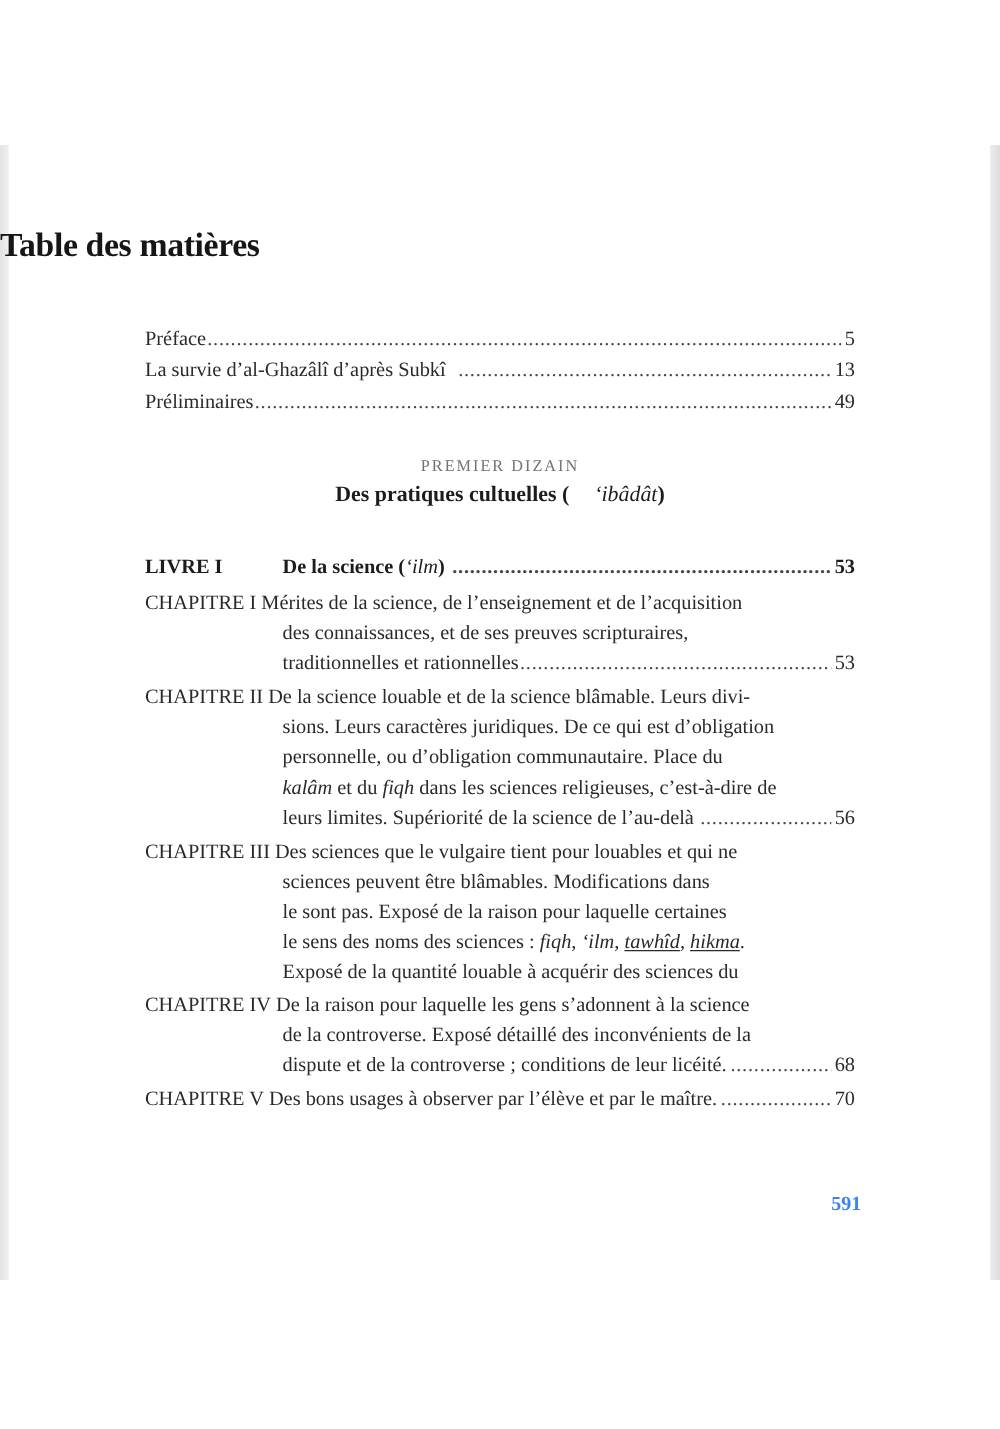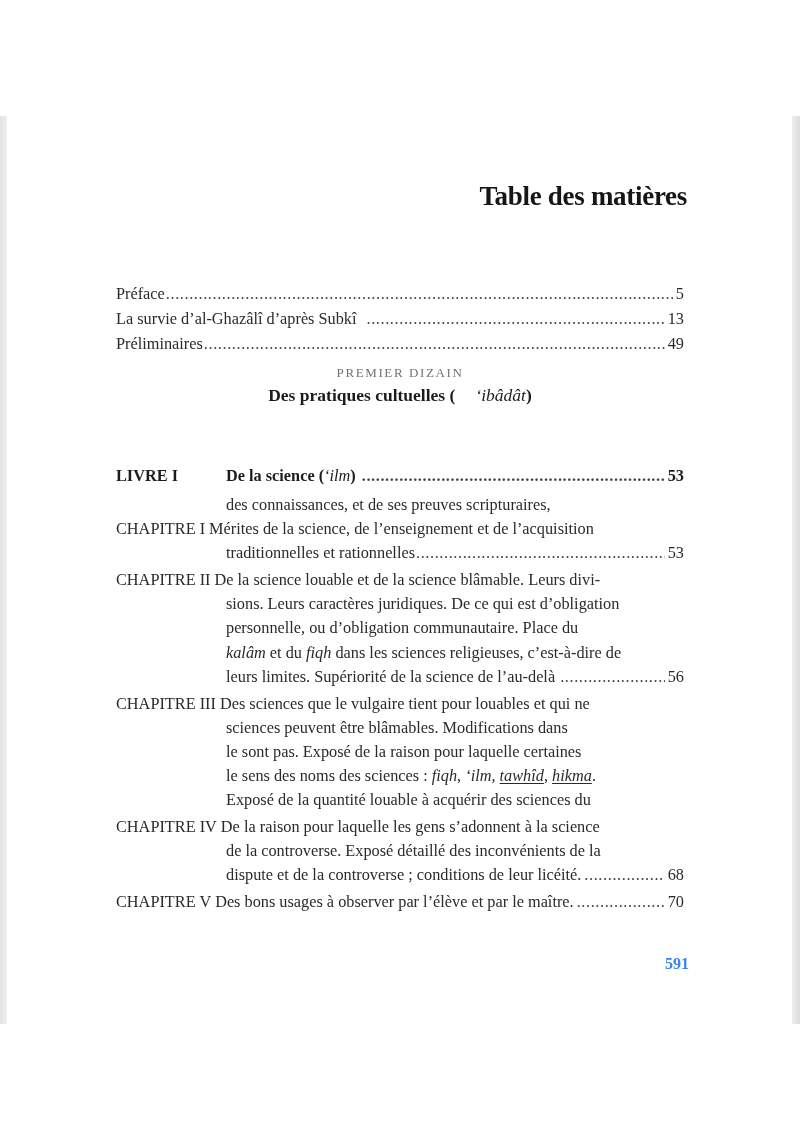--- a/index.html
+++ b/index.html
@@ -23,34 +23,33 @@
       background: linear-gradient(to right, #e3e3e5, #efeff0);
     }
     .edge.left { left: 0; }
     .edge.right { right: 0; width: 8px; background: linear-gradient(to left, #dcdcde, #ededee); }
 
     .title {
       position: absolute;
       top: 181px;
       left: 0;
       width: 687px;
-      text-align: right;
+      text-align: left;
       font-weight: bold;
       font-size: 27px;
       letter-spacing: -0.3px;
       color: #161616;
     }
 
     .toc {
       position: absolute;
       left: 116px;
       width: 568px;
       font-size: 16.3px;
       color: #2a2a2a;
-      margin-top: 23px;
     }
 
     .front { top: 258px; }
     .front .row {
       display: flex;
       align-items: baseline;
       height: 25px;
       line-height: 25px;
     }
     .leader {
@@ -163,26 +162,26 @@
     <span class="label">LIVRE I</span>
     <span class="ttl"><span>De la science (</span><i>‘ilm</i><span>)</span></span>
     <span class="leader" style="margin-left:6px"></span>
     <span class="pg">53</span>
   </div>
 </div>
 
 <div class="toc chapters">
 
   <div class="chap">
-    <div class="line cont">
-        <span>des connaissances, et de ses preuves scripturaires,</span>
-      </div>
     <div class="line">
         <span class="clabel">CHAPITRE I</span>
         <span>Mérites de la science, de l’enseignement et de l’acquisition</span>
+      </div>
+    <div class="line cont">
+        <span>des connaissances, et de ses preuves scripturaires,</span>
       </div>
     <div class="line cont">
         <span>traditionnelles et rationnelles</span>
         <span class="leader"></span>
         <span class="pg">53</span>
       </div>
   </div>
 
   <div class="chap">
     <div class="line">

